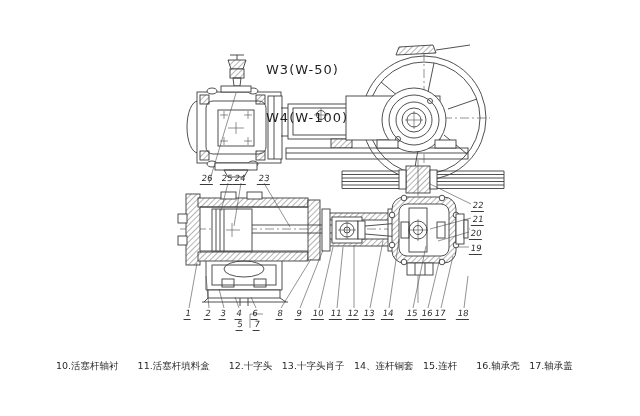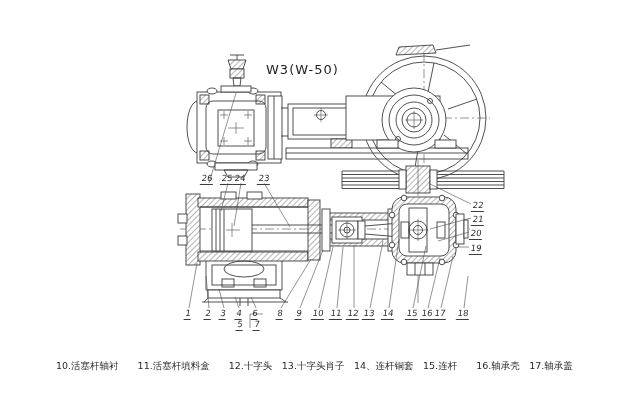--- a/index.html
+++ b/index.html
@@ -260,20 +260,21 @@
       <line x1="453" y1="256" x2="441" y2="308"></line>
       <line x1="468" y1="276" x2="464" y2="308"></line>
 
       <line x1="250" y1="314" x2="250" y2="328"></line>
       <line x1="250" y1="314" x2="263" y2="314"></line>
     </g>
   </svg>
 
   <div class="title">
     <div>W3(W-50)</div>
+    <div>W4(W-100)</div>
   </div>
 
   <span class="co" style="left:207px;top:174px">26</span>
   <span class="co" style="left:227px;top:174px">25</span>
   <span class="co" style="left:240px;top:174px">24</span>
   <span class="co" style="left:264px;top:174px">23</span>
 
   <span class="co" style="left:478px;top:201px">22</span>
   <span class="co" style="left:478px;top:215px">21</span>
   <span class="co" style="left:476px;top:229px">20</span>

